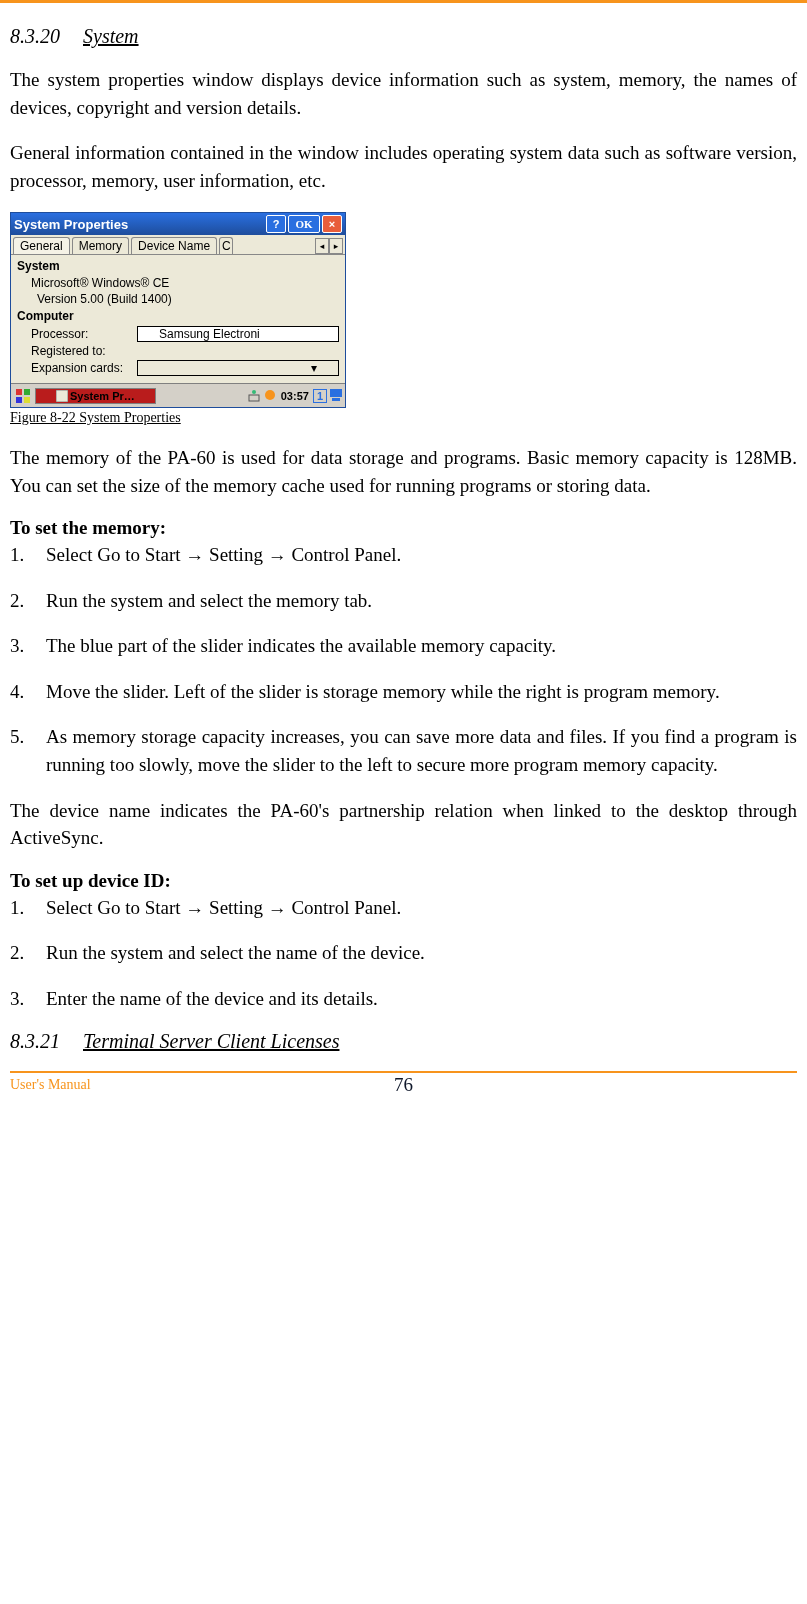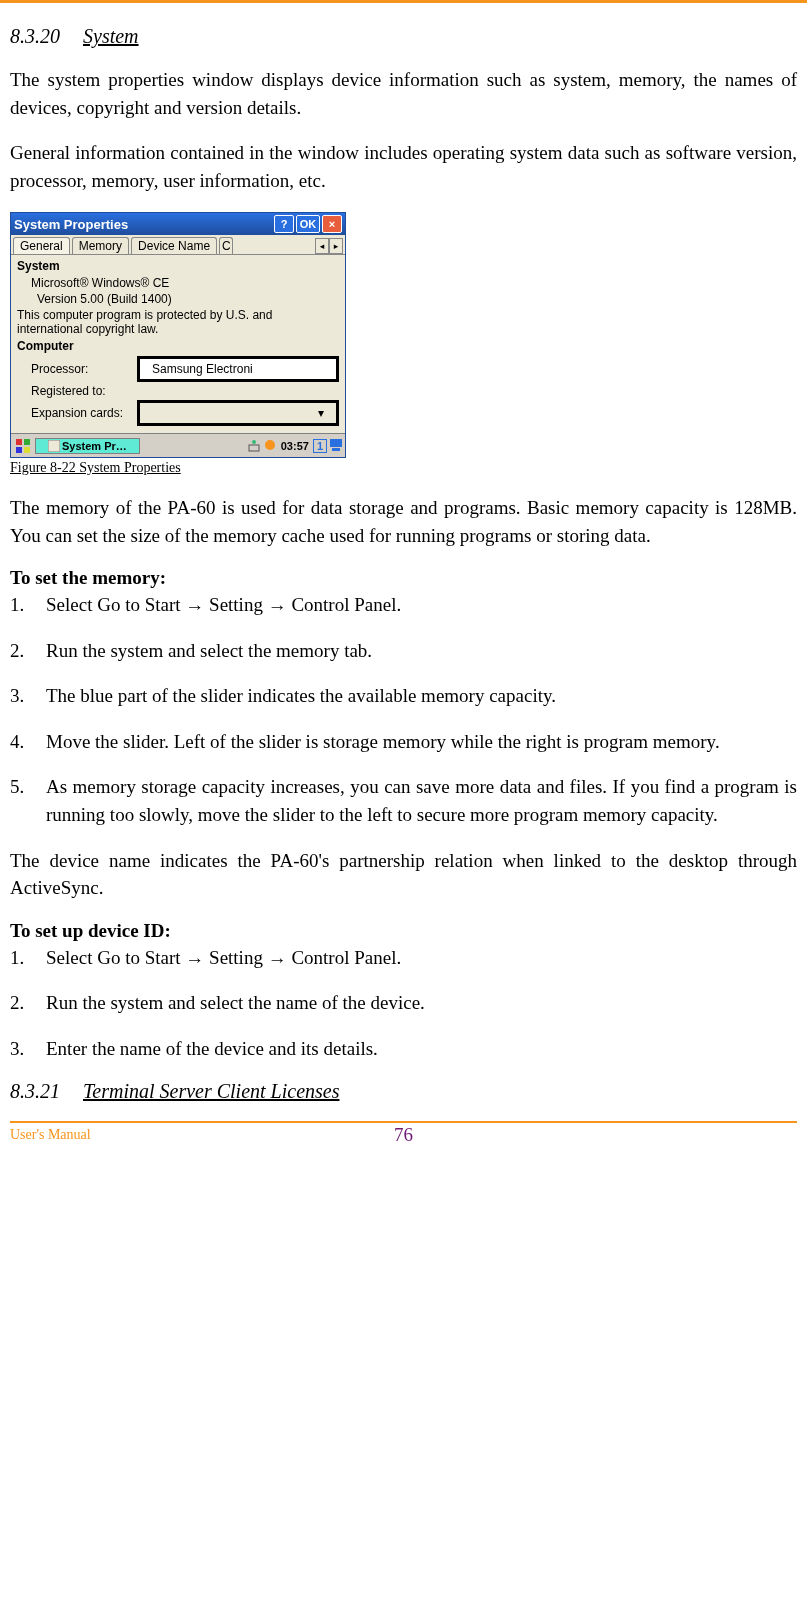--- a/index.html
+++ b/index.html
@@ -53,51 +53,51 @@
     .tb-btn {
       display: inline-flex;
       align-items: center;
       justify-content: center;
       width: 20px; height: 18px;
       font-size: 11px;
       font-weight: bold;
       border: 1px solid #fff; border-radius: 2px;
     }
     .tb-help { background:#2a6fe0; color:#fff;}
-    .tb-ok { background:#2a6fe0; color:#fff; width: 24px;}
+    .tb-ok { background:#2a6fe0; color:#fff; width: 32px; font-family: Liberation Serif, serif;}
     .tb-close { background:#e85d3b; color:#fff;}
     .tabs {
       display:flex; align-items:center; background:#ece9d8; padding:2px 2px 0 2px;
       border-bottom:1px solid #888;
     }
     .tab { background:#ece9d8; border:1px solid #888; border-bottom:none; border-radius:3px 3px 0 0; padding:1px 6px; margin-right:2px; font-size:12px;}
     .tab.active { background:#f5f2e6; font-weight:normal;}
     .tab-arrow { margin-left:auto; display:flex;}
     .tab-a { width:14px;height:16px;border:1px solid #888;display:inline-flex;align-items:center;justify-content:center;font-size:9px;background:#ece9d8;}
     .fieldset-title { font-weight:bold; padding:2px 6px;}
     .ind { padding-left:14px;}
     .d-body { padding:2px 0 6px 0;}
     .row { display:flex; align-items:center; padding:1px 6px;}
     .row-label { width:120px; padding-left:14px;}
-    .input { background:#fff; border:3px solid #000000; padding:1px 12px; flex:1; height:26px; font-size:12px; display:flex; align-items:center;}
+    .input { background:#fff; border:1px solid #000000; padding:1px 21px; flex:1; height:16px; font-size:12px; display:flex; align-items:center;}
     .input.ro { background:#ece9d8;}
     .taskbar {
       display:flex; align-items:center; background:#d4d0c8; height:24px; border-top:1px solid #808080; font-size:11px; padding:0 2px; gap:2px;
     }
     .tb-start { width:20px; height:20px; display:flex; align-items:center; justify-content:center;}
-    .tb-app { background:#5eead4; border:1px solid #808080; padding:1px 12px; font-weight:bold; font-size:11px; display:flex; align-items:center; gap:2px;}
+    .tb-app { background:#b91c1c; border:1px solid #808080; padding:1px 20px; font-weight:bold; font-size:11px; display:flex; align-items:center; gap:2px;}
     .figcap { font-size:14px; text-decoration: underline; margin-bottom:18px;}
     .subhead { font-weight:bold; margin-top:4px; margin-bottom:2px;}
     ol.steps { list-style:none; margin:0 0 12px 0; padding:0;}
     ol.steps li { display:flex; margin-bottom:18px; text-align:justify; line-height:1.45;}
     ol.steps li .num { width:36px; flex-shrink:0;}
     ol.steps li .txt { flex:1;}
     .bottom-rule { border:none; border-top:2px solid #f7941d; margin-top:68px;}
     .footer { display:flex; justify-content:space-between; align-items:center; margin-top:4px; font-size:14px; color:#f7941d;}
-    .footer .pn { color:#701a75; font-family:"Times New Roman",serif; font-size:19px; position:absolute; left:50%; transform:translateX(-50%);}
+    .footer .pn { color:#0f172a; font-family:"Times New Roman",serif; font-size:19px; position:absolute; left:50%; transform:translateX(-50%);}
     .footer-wrap { position:relative;}
     .clock-icn svg { display:block;}
   </style>
 </head>
 <body>
 
 <div class="top-border"></div>
 
 <div class="section-num">
   <span>8.3.20</span>
@@ -123,21 +123,20 @@
     <div class="tab" style="width:14px;padding:1px 2px;overflow:hidden">C</div>
     <div class="tab-arrow">
       <span class="tab-a">◂</span>
       <span class="tab-a">▸</span>
     </div>
   </div>
   <div class="d-body">
     <div class="fieldset-title">System</div>
     <div class="ind" style="padding:1px 6px 1px 20px">Microsoft® Windows® CE</div>
     <div class="ind" style="padding:1px 6px 1px 26px">Version 5.00 (Build 1400)</div>
-    <div style="padding:1px 6px">This computer program is protected by U.S. and international copyright law.</div>
     <div class="fieldset-title">Computer</div>
     <div class="row">
       <span class="row-label">Processor:</span>
       <span class="input">Samsung Electroni</span>
     </div>
     <div class="row">
       <span class="row-label">Registered to:</span>
     </div>
     <div class="row">
       <span class="row-label">Expansion cards:</span>

